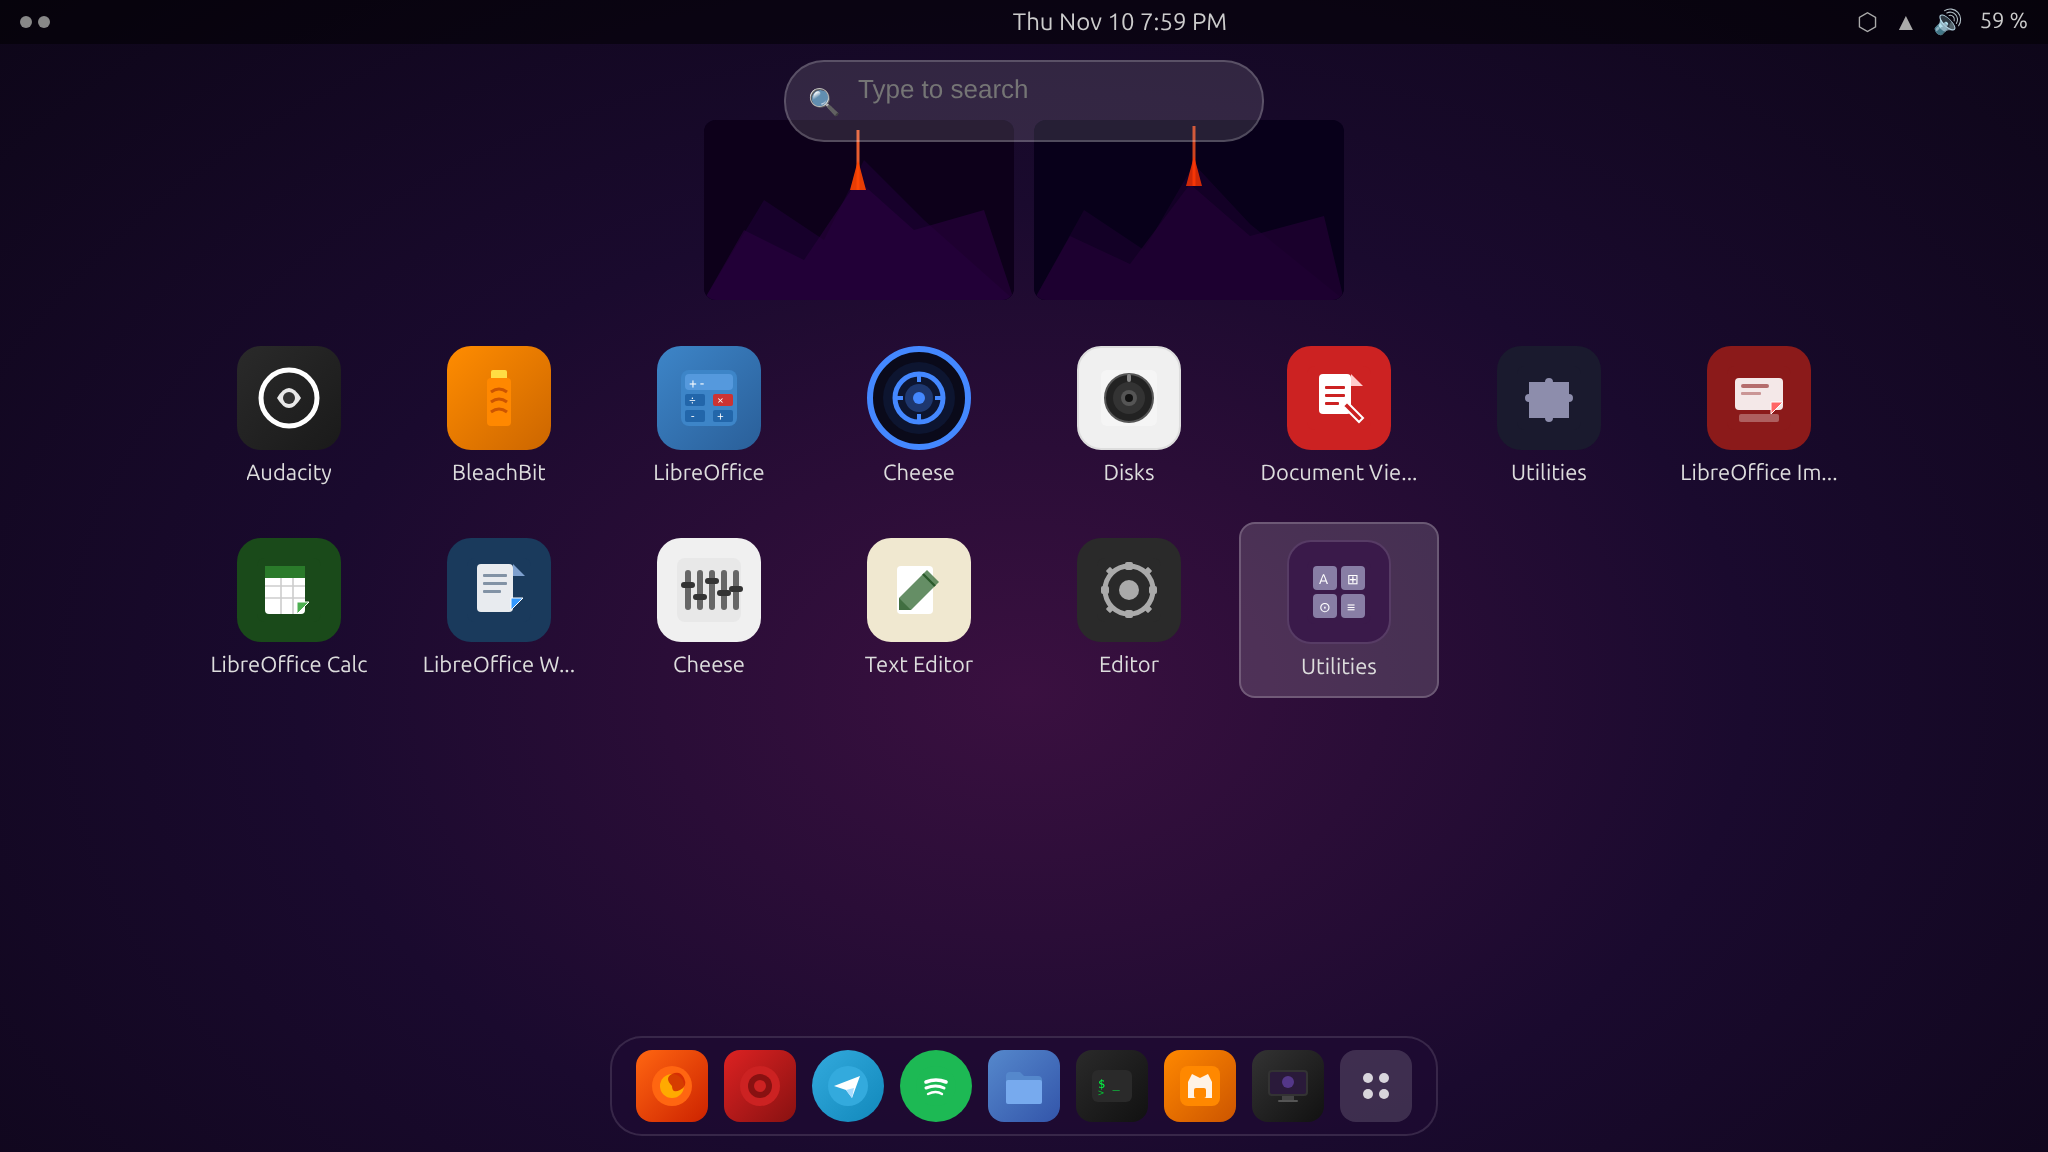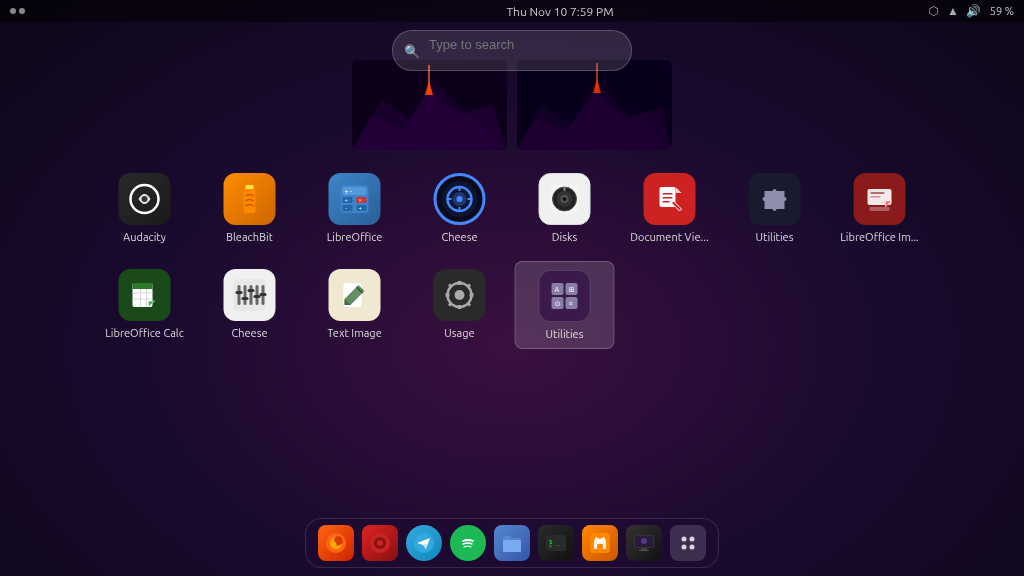--- a/index.html
+++ b/index.html
@@ -433,20 +433,34 @@
         <line x1="6" y1="22" x2="26" y2="22" stroke="#ccc" stroke-width="0.8"></line>
         <line x1="14" y1="12" x2="14" y2="30" stroke="#ccc" stroke-width="0.8"></line>
         <line x1="20" y1="12" x2="20" y2="30" stroke="#ccc" stroke-width="0.8"></line>
 
         <polygon points="28,24 22,24 22,30" fill="#4caf50" stroke="white" stroke-width="0.5"></polygon>
       </svg>
     </div>
     <span class="app-label">LibreOffice Calc</span>
   </div>
 
+  <div class="app-item">
+    <div class="app-icon icon-lowriter" style="background:#1a3a5c;">
+      <svg width="36" height="36" viewBox="0 0 36 36" xmlns="http://www.w3.org/2000/svg">
+        <rect x="2" y="2" width="32" height="32" rx="4" fill="#1a3a5c"></rect>
+        <rect x="7" y="5" width="18" height="24" rx="2" fill="white" opacity="0.9"></rect>
+        <path d="M25,5 L31,11 L25,11 Z" fill="#aaccff" opacity="0.7"></path>
+        <rect x="10" y="10" width="12" height="1.5" rx="0.5" fill="#1a3a5c" opacity="0.5"></rect>
+        <rect x="10" y="14" width="12" height="1.5" rx="0.5" fill="#1a3a5c" opacity="0.5"></rect>
+        <rect x="10" y="18" width="9" height="1.5" rx="0.5" fill="#1a3a5c" opacity="0.5"></rect>
+        <polygon points="30,22 24,22 24,28" fill="#3399ff" stroke="white" stroke-width="0.5"></polygon>
+      </svg>
+    </div>
+    <span class="app-label">LibreOffice W...</span>
+  </div>
 
   <div class="app-item">
     <div class="app-icon icon-mixxx" style="background:#f0f0f0;">
       <svg width="36" height="36" viewBox="0 0 36 36" xmlns="http://www.w3.org/2000/svg">
         <rect x="2" y="2" width="32" height="32" rx="4" fill="#e8e8e8"></rect>
 
         <rect x="6" y="8" width="3" height="20" rx="1.5" fill="#666"></rect>
         <rect x="12" y="8" width="3" height="20" rx="1.5" fill="#666"></rect>
         <rect x="18" y="8" width="3" height="20" rx="1.5" fill="#666"></rect>
         <rect x="24" y="8" width="3" height="20" rx="1.5" fill="#666"></rect>
@@ -466,41 +480,41 @@
     <div class="app-icon icon-texteditor" style="background:#f0e8d0;">
       <svg width="36" height="36" viewBox="0 0 36 36" xmlns="http://www.w3.org/2000/svg">
         <rect x="2" y="2" width="32" height="32" rx="4" fill="#f0e8d0"></rect>
         <rect x="7" y="6" width="18" height="24" rx="2" fill="white"></rect>
 
         <path d="M22,8 L28,14 L14,28 L8,28 L8,22 Z" fill="#4a7a4a" opacity="0.85"></path>
         <line x1="20" y1="10" x2="26" y2="16" stroke="#2a5a2a" stroke-width="1.2"></line>
         <path d="M8,22 L8,28 L14,28" fill="#2a5a2a" opacity="0.6"></path>
       </svg>
     </div>
-    <span class="app-label">Text Image</span>
+    <span class="app-label">Text Editor</span>
   </div>
 
   <div class="app-item">
     <div class="app-icon icon-tweaks" style="background:#2a2a2a;">
       <svg width="36" height="36" viewBox="0 0 36 36" xmlns="http://www.w3.org/2000/svg">
         <rect x="2" y="2" width="32" height="32" rx="4" fill="#2a2a2a"></rect>
         <circle cx="18" cy="18" r="12" fill="none" stroke="#aaa" stroke-width="2.5"></circle>
         <circle cx="18" cy="18" r="5" fill="#aaa"></circle>
 
         <rect x="16" y="4" width="4" height="4" rx="1" fill="#aaa"></rect>
         <rect x="16" y="28" width="4" height="4" rx="1" fill="#aaa"></rect>
         <rect x="4" y="16" width="4" height="4" rx="1" fill="#aaa"></rect>
         <rect x="28" y="16" width="4" height="4" rx="1" fill="#aaa"></rect>
         <rect x="7" y="7" width="3" height="3" rx="0.5" fill="#aaa" transform="rotate(45,8.5,8.5)"></rect>
         <rect x="26" y="7" width="3" height="3" rx="0.5" fill="#aaa" transform="rotate(45,27.5,8.5)"></rect>
         <rect x="7" y="26" width="3" height="3" rx="0.5" fill="#aaa" transform="rotate(45,8.5,27.5)"></rect>
         <rect x="26" y="26" width="3" height="3" rx="0.5" fill="#aaa" transform="rotate(45,27.5,27.5)"></rect>
       </svg>
     </div>
-    <span class="app-label">Usage</span>
+    <span class="app-label">Editor</span>
   </div>
 
   <div class="app-item active">
     <div class="app-icon icon-utilities" style="background:#3a1a4a;border:1px solid rgba(255,255,255,0.2);">
       <svg width="36" height="36" viewBox="0 0 36 36" xmlns="http://www.w3.org/2000/svg">
         <rect x="2" y="2" width="32" height="32" rx="4" fill="#3a1a4a"></rect>
 
         <rect x="5" y="5" width="12" height="12" rx="2" fill="#aaaacc" opacity="0.7"></rect>
         <rect x="19" y="5" width="12" height="12" rx="2" fill="#aaaacc" opacity="0.7"></rect>
         <rect x="5" y="19" width="12" height="12" rx="2" fill="#aaaacc" opacity="0.7"></rect>

